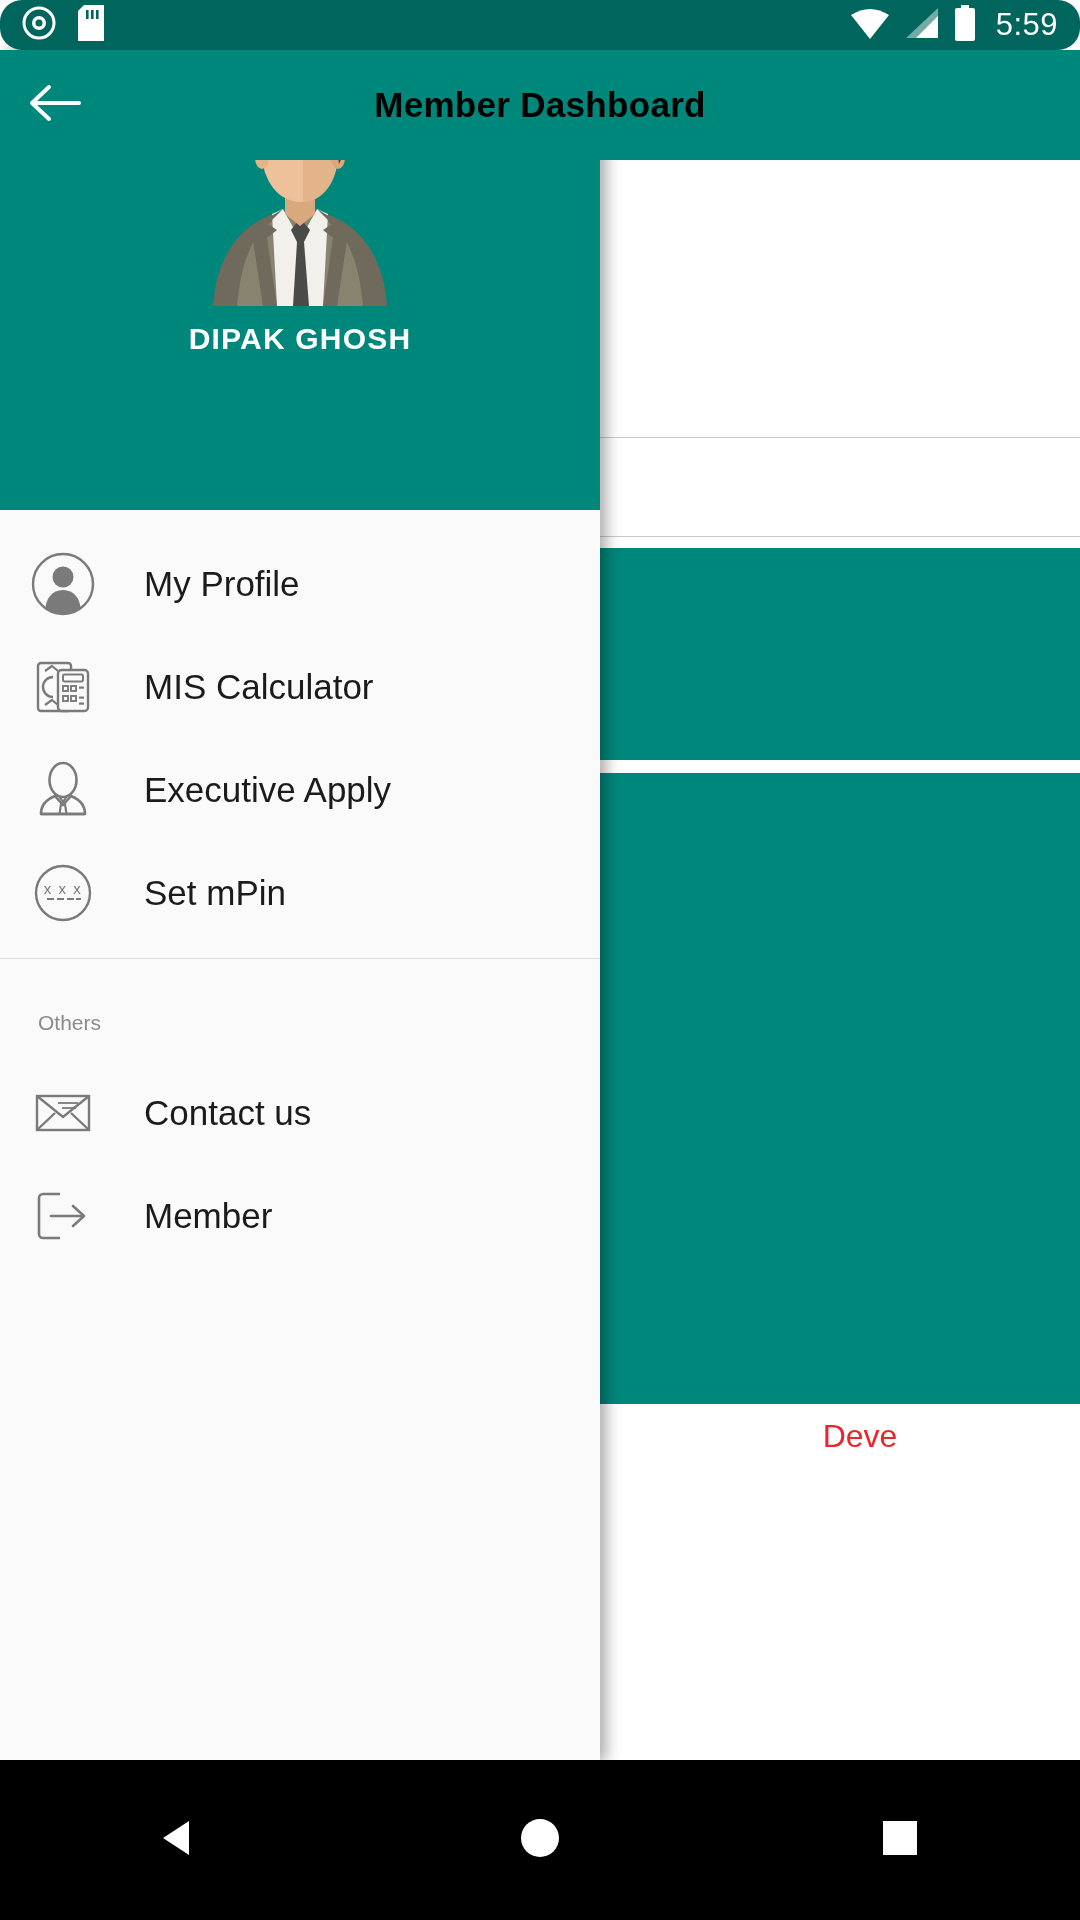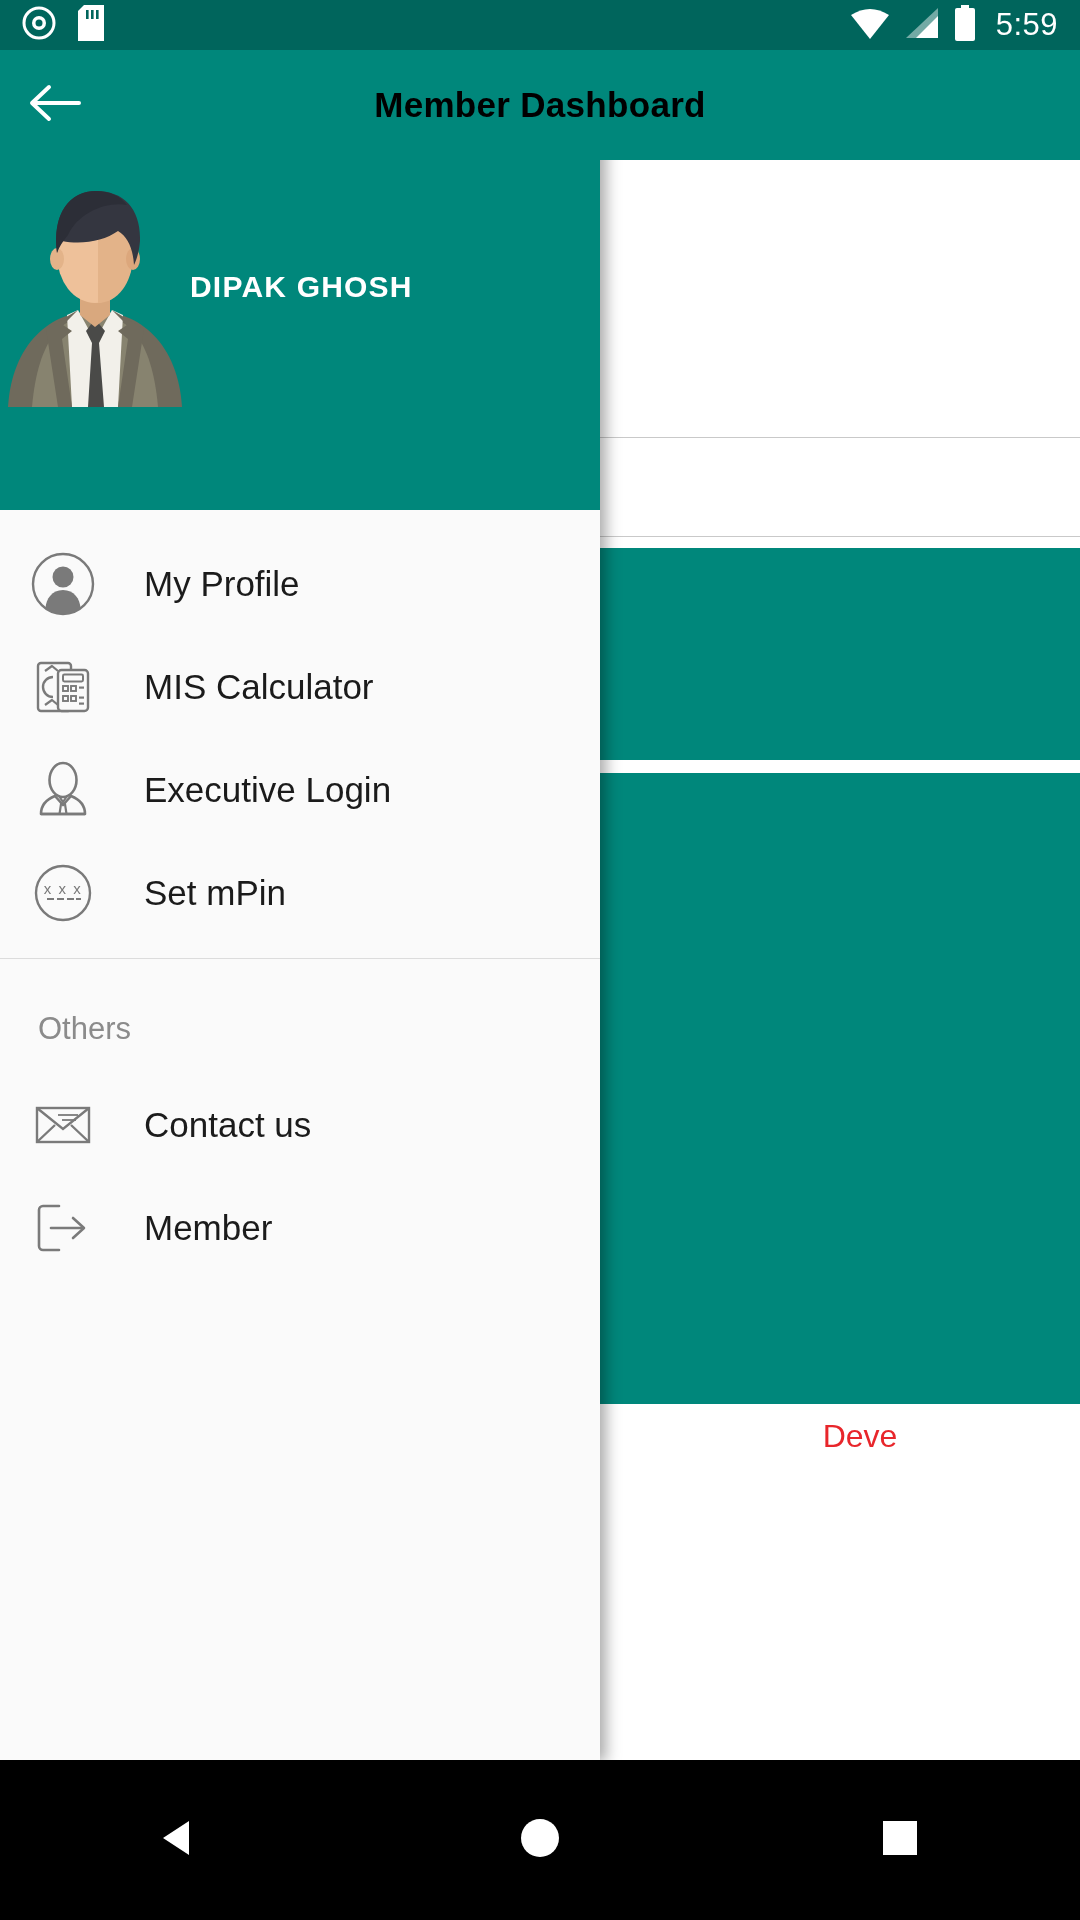--- a/index.html
+++ b/index.html
@@ -8,21 +8,21 @@
     font-family:"Liberation Sans", sans-serif;
     background:#ffffff;
     overflow:hidden;
     position:relative;
   }
 
   
   #status-bar{
     position:absolute; top:0; left:0; width:1080px; height:50px;
     background:#00655c; display:flex; align-items:center;
-    padding:0 22px; color:#fff; z-index:60;
+    padding:0 22px; color:#fff; z-index:60;border-radius:22px;
   }
   .sb-left{ display:flex; align-items:center; gap:22px; }
   .sb-right{ margin-left:auto; display:flex; align-items:center; gap:14px; }
   .sb-time{ font-size:31px; font-weight:400; letter-spacing:.5px; margin-left:6px; }
 
   
   #app-bar{
     position:absolute; top:50px; left:0; width:1080px; height:110px;
     background:#00877b; z-index:55;
     display:flex; align-items:center;
@@ -62,21 +62,21 @@
 
   
   #drawer{
     position:absolute; top:50px; left:0; width:600px; height:1712px;
     background:#fafafa; z-index:40;
     box-shadow:6px 0 14px rgba(0,0,0,.34);
     overflow:hidden;
   }
   #drawer-header{
     position:relative; width:600px; height:460px; background:#00877b;
-    display:flex; align-items:center;
+    display:flex; flex-direction:column; align-items:center;
   }
   #avatar{ margin-top:28px; width:190px; height:230px; }
   #drawer-user-name{
     color:#ffffff; font-size:30px; font-weight:bold; letter-spacing:1.2px;
     margin-top:14px;
   }
 
   .drawer-list{ padding-top:22px; background:#fafafa; }
   .drawer-item{
     height:103px; display:flex; align-items:center; padding-left:18px;
@@ -86,21 +86,21 @@
     width:90px; height:90px; display:flex; align-items:center; justify-content:center;
     flex:0 0 90px;
   }
   .drawer-item .di-label{
     margin-left:36px; font-size:35px; color:#1b1b1b; white-space:nowrap;
   }
   #drawer-divider{
     height:1px; background:#dcdcdc; margin:14px 0 0 0; width:600px;
   }
   #others-header{
-    font-size:31px; color:#8b8b8b; padding:52px 0 26px 38px;
+    font-size:21px; color:#8b8b8b; padding:52px 0 26px 38px;
   }
 
   
   #nav-bar{
     position:absolute; left:0; bottom:0; width:1080px; height:160px;
     background:#000000; z-index:70;
     display:flex; align-items:center; justify-content:space-around;
   }
   .navkey{ width:120px; height:120px; display:flex; align-items:center; justify-content:center; }
 </style>
@@ -247,21 +247,21 @@
     <div class="drawer-item">
       <span class="di-icon">
         <svg width="64" height="64" viewBox="0 0 64 64">
           <ellipse cx="32" cy="22" rx="13.5" ry="17" fill="none" stroke="#7a7a7a" stroke-width="2.6"></ellipse>
           <path d="M10 56 C10 45 19 40 24 38 L32 47 L40 38 C45 40 54 45 54 56 Z" fill="none" stroke="#7a7a7a" stroke-width="2.6" stroke-linejoin="round"></path>
           <path d="M28 38 L32 44 L36 38" fill="none" stroke="#7a7a7a" stroke-width="2.2"></path>
           <path d="M30 46 L34 46 L35.5 56 L28.5 56 Z" fill="none" stroke="#7a7a7a" stroke-width="2.2"></path>
           <line x1="10" y1="56" x2="54" y2="56" stroke="#7a7a7a" stroke-width="2.6"></line>
         </svg>
       </span>
-      <span class="di-label">Executive Login</span>
+      <span class="di-label">Executive Apply</span>
     </div>
 
     <div class="drawer-item">
       <span class="di-icon">
         <svg width="64" height="64" viewBox="0 0 64 64">
           <circle cx="32" cy="32" r="27" fill="none" stroke="#7a7a7a" stroke-width="2.4"></circle>
           <text x="32" y="33" text-anchor="middle" font-family="Liberation Sans, sans-serif" font-size="15" fill="#7a7a7a" letter-spacing="1.5">x x x</text>
           <line x1="16" y1="38" x2="23" y2="38" stroke="#7a7a7a" stroke-width="2"></line>
           <line x1="26" y1="38" x2="33" y2="38" stroke="#7a7a7a" stroke-width="2"></line>
           <line x1="36" y1="38" x2="43" y2="38" stroke="#7a7a7a" stroke-width="2"></line>

